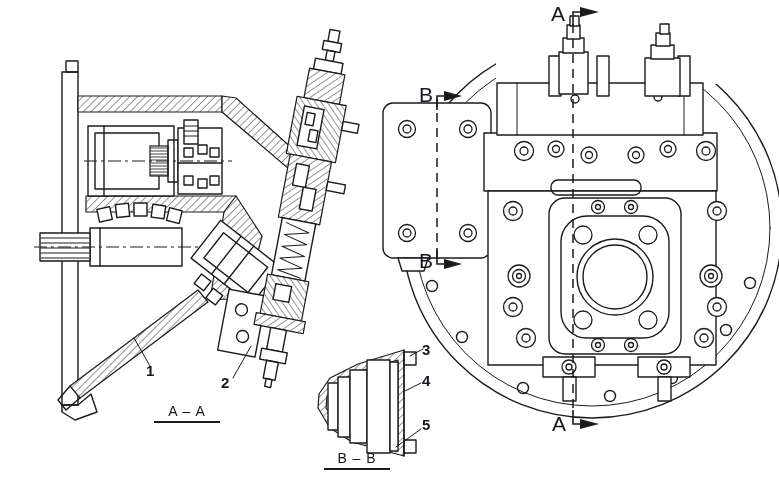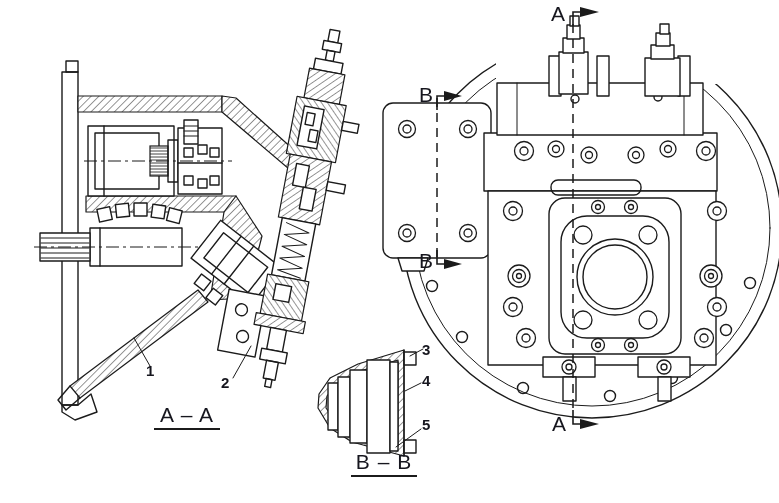--- a/index.html
+++ b/index.html
@@ -18,21 +18,21 @@
   .cl  {stroke:#1b1b1b;stroke-width:1;stroke-dasharray:13 4 3 4;fill:none;}
   .sec {stroke:#1b1b1b;stroke-width:1.5;stroke-dasharray:9 6;fill:none;}
   .ar  {fill:#1b1b1b;stroke:none;}
   .mk  {stroke:#1b1b1b;stroke-width:1.6;fill:none;}
   .bolt{fill:#ffffff;stroke:#1b1b1b;stroke-width:1.3;}
   
   .txt{position:absolute;color:#16161e;line-height:1;}
   .letter{font-size:21px;font-weight:400;}
   .num{font-size:15px;font-weight:bold;}
   .viewlabel{
-    font-size:21px;font-weight:400;text-align:center;width:66px;
+    font-size:14px;font-weight:400;text-align:center;width:66px;
     padding-bottom:3px;border-bottom:2px solid #1b1b1b;letter-spacing:1px;
   }
 </style>
 </head>
 <body>
 
 <div class="stage">
 
   <svg width="779" height="503" viewBox="0 0 779 503">
     <defs>
@@ -280,14 +280,14 @@
   <span class="txt letter" style="left:419px;top:84px;">B</span>
   <span class="txt letter" style="left:419px;top:250px;">B</span>
 
   <span class="txt num" style="left:146px;top:363px;">1</span>
   <span class="txt num" style="left:221px;top:375px;">2</span>
   <span class="txt num" style="left:422px;top:342px;">3</span>
   <span class="txt num" style="left:422px;top:373px;">4</span>
   <span class="txt num" style="left:422px;top:417px;">5</span>
 
   <span class="txt viewlabel" style="left:154px;top:404px;">A – A</span>
-  <span class="txt viewlabel" style="left:351px;top:451px;">B – B</span>
+  <span class="txt viewlabel" style="left:324px;top:451px;">B – B</span>
 </div>
 
 </body></html>

